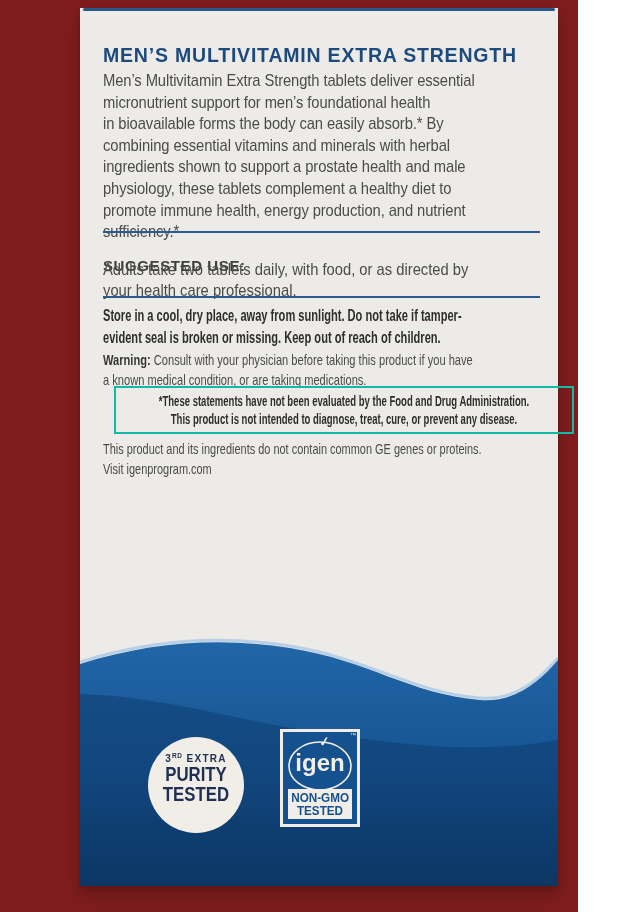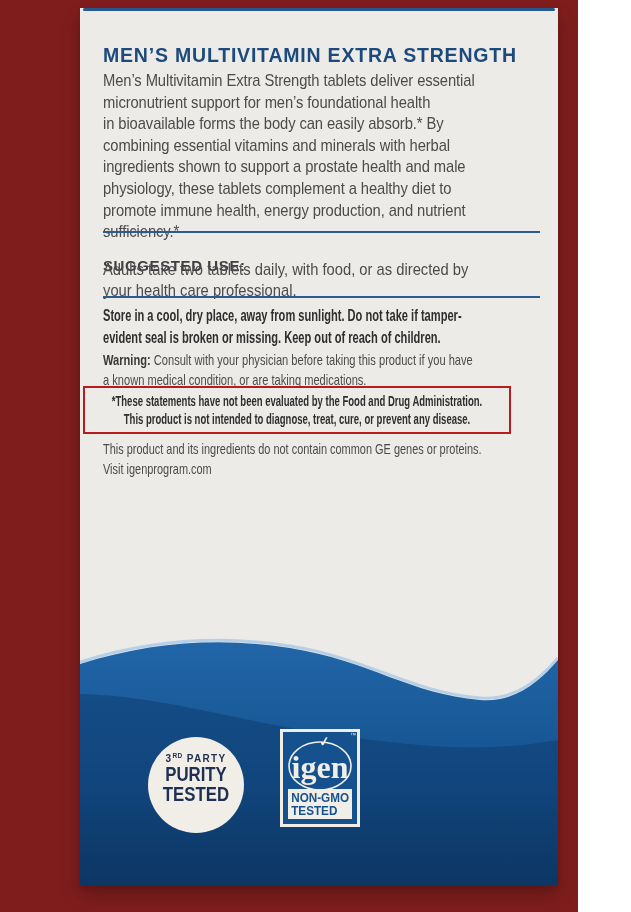--- a/index.html
+++ b/index.html
@@ -17,22 +17,22 @@
   .rule1{top:223px;} .rule2{top:288px;}
   .sugg-head{position:absolute;left:23px;top:249px;font-size:15px;font-weight:bold;
              letter-spacing:.6px;color:#3f3f3f;}
   .sugg-text{position:absolute;left:23px;top:251px;width:500px;font-size:16.4px;line-height:21px;
              color:#4b4b4b;white-space:pre-line;transform:scaleX(.9);transform-origin:left top;}
   .storage{position:absolute;left:23px;top:297px;width:650px;font-size:16.5px;line-height:21.5px;
            font-weight:bold;color:#2e2e2e;white-space:pre-line;transform:scaleX(.672);transform-origin:left top;}
   .warning{position:absolute;left:23px;top:342px;width:590px;font-size:15px;line-height:19.5px;
            color:#4b4b4b;white-space:pre-line;transform:scaleX(.74);transform-origin:left top;}
   .warning .wlabel{font-weight:bold;color:#383838;}
-  .fda-box{position:absolute;left:3px;top:378px;width:424px;border:2px solid #b91c1c;
-           padding:4px 0;background:transparent;}
+  .fda-box{position:absolute;left:34px;top:378px;width:424px;border:2px solid #14b8a6;
+           padding:4px 16px;background:transparent;}
   .fda-inner{position:relative;left:50%;width:620px;font-size:14px;line-height:18px;font-weight:bold;
              color:#2e2e2e;text-align:center;white-space:pre-line;
              transform:translateX(-50%) scaleX(.68);}
   .ge{position:absolute;left:23px;top:431px;width:600px;font-size:15px;line-height:19.5px;
       color:#4b4b4b;white-space:pre-line;transform:scaleX(.73);transform-origin:left top;}
 
   .wave-svg{position:absolute;left:0;top:626px;width:478px;height:252px;display:block;}
 
   .badge{position:absolute;border-radius:50%;background:#F1EEE7;width:96px;height:96px;
          text-align:center;color:#203052;box-sizing:border-box;}
@@ -42,24 +42,24 @@
   .b-small sup{font-size:6.5px;letter-spacing:.5px;}
   .b-big{font-size:21px;font-weight:bold;line-height:20px;white-space:nowrap;transform:scaleX(.8);transform-origin:center top;}
   .b-med{font-size:17px;font-weight:bold;line-height:19px;white-space:nowrap;transform:scaleX(.82);transform-origin:center top;}
   .b-med.narrow{transform:scaleX(.72);}
 
   .igen{position:absolute;left:200px;top:721px;width:80px;height:98px;box-sizing:border-box;
         background:#15518e;border:3px solid #EFEDE4;}
   .igen-tm{position:absolute;top:0px;right:1px;font-size:6px;color:#EFEDE4;}
   .igen-ellipse{position:absolute;left:50%;top:7px;transform:translateX(-50%);}
   .igen-word{position:absolute;left:0;right:0;top:17px;text-align:center;
-             font-family:Liberation Serif, serif;font-weight:bold;font-size:32px;color:#F1EEE7;}
+             font-family:Liberation Sans, sans-serif;font-weight:bold;font-size:24px;color:#F1EEE7;}
   .igen-check{position:absolute;left:36px;top:2px;font-size:13px;font-weight:bold;color:#F1EEE7;transform:rotate(-8deg);}
   .igen-bottom{position:absolute;left:5px;right:5px;bottom:5px;height:30px;background:#F1EEE7;
-               color:#15518e;text-align:left;padding-top:2px;box-sizing:border-box;}
+               color:#15518e;text-align:center;padding-top:2px;box-sizing:border-box;}
   .igen-bottom div{font-size:13px;font-weight:bold;line-height:13px;white-space:nowrap;
                    transform:scaleX(.9);transform-origin:center top;}
 </style>
 </head>
 <body>
 
 <div class="stage">
   <div class="box">
     <div class="top-line"></div>
 
@@ -108,21 +108,21 @@
           <stop offset="1" stop-color="#0A2F57" stop-opacity="0.5"></stop>
         </linearGradient>
       </defs>
       <path d="M0,28 C70,6 140,1 210,12 C290,25 330,58 400,64 C435,67 460,45 478,24" fill="none" stroke="#AECBE7" stroke-width="3" opacity="0.85"></path>
       <path d="M0,30 C70,8 140,3 210,14 C290,27 330,60 400,66 C435,69 460,47 478,26 L478,252 L0,252 Z" fill="url(#wg)"></path>
       <path d="M0,60 C80,62 150,85 230,97 C310,109 390,122 478,106 L478,252 L0,252 Z" fill="#0D3A6B" opacity="0.5"></path>
       <rect x="0" y="150" width="478" height="102" fill="url(#shade)"></rect>
     </svg>
 
     <div class="badge badge1">
-      <div class="b-small"><span>3</span><sup>RD</sup><span> PARTY</span></div>
+      <div class="b-small"><span>3</span><sup>RD</sup><span> EXTRA</span></div>
       <div class="b-big">PURITY</div>
       <div class="b-big">TESTED</div>
     </div>
 
     <div class="igen">
       <div class="igen-tm">™</div>
       <svg class="igen-ellipse" width="68" height="54" viewBox="0 0 68 54">
         <ellipse cx="34" cy="27" rx="31" ry="24" fill="none" stroke="#F1EEE7" stroke-width="1.6"></ellipse>
       </svg>
       <div class="igen-check">✓</div>

